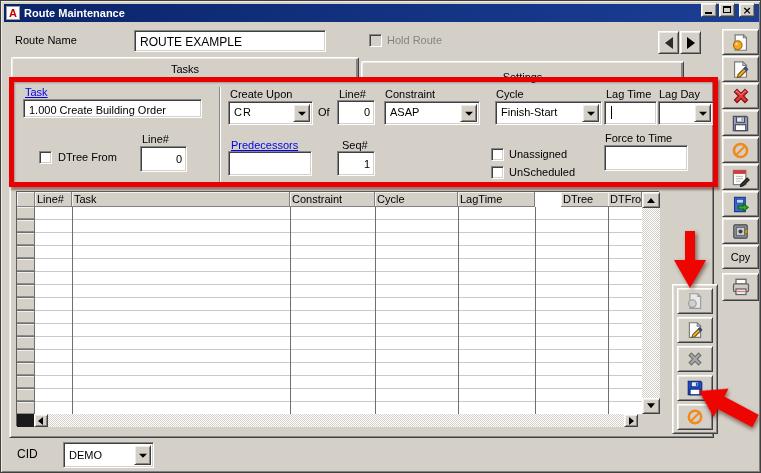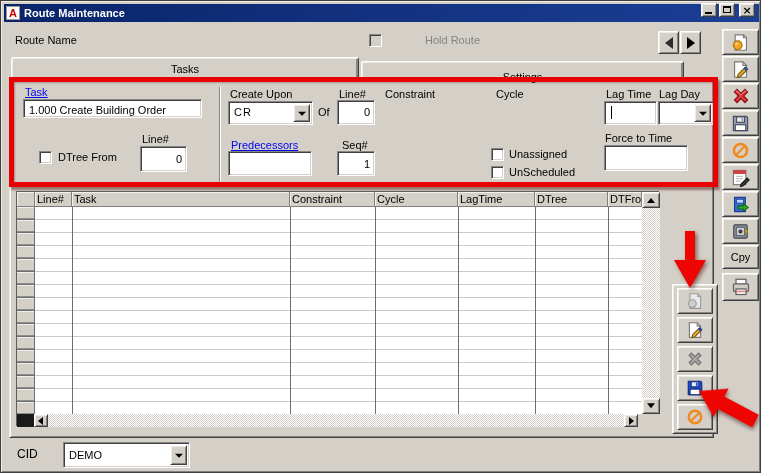--- a/index.html
+++ b/index.html
@@ -138,22 +138,25 @@
       <span class="glyph-min"></span>
     </div>
   <div class="winbtn" style="right:25px;">
       <span class="glyph-max"></span>
     </div>
   <div class="winbtn" style="right:5px;">
       <span class="glyph-close">×</span>
     </div>
 
   <div class="abs lbl" style="left:14px; top:33px;">Route Name</div>
+  <div class="abs field" style="left:133px; top:29px; width:192px; height:22px; font-size:12px;">
+    <span>ROUTE EXAMPLE</span>
+  </div>
   <div class="abs cb disabled" style="left:368px; top:33px;"></div>
-  <div class="abs lbl dis" style="left:386px; top:33px;margin-left:38px;">Hold Route</div>
+  <div class="abs lbl dis" style="left:386px; top:33px;">Hold Route</div>
   <div class="abs btn" style="left:657px; top:30px; width:21px; height:23px;">
       <span class="navtri-l"></span>
     </div>
   <div class="abs btn" style="left:679px; top:30px; width:21px; height:23px;">
       <span class="navtri-r"></span>
     </div>
 
   <div class="abs tab" style="left:10px; top:56px; width:348px; height:24px; padding-top:5px; z-index:5;">
     <span>Tasks</span>
   </div>
@@ -192,21 +195,33 @@
   <a class="abs link" style="left:230px; top:138px;">Predecessors</a>
   <div class="abs field" style="left:227px; top:150px; width:84px; height:25px;">
     <span></span>
   </div>
   <div class="abs lbl" style="left:341px; top:138px;">Seq#</div>
   <div class="abs field num" style="left:336px; top:150px; width:38px; height:25px; padding-top:6px;">
     <span>1</span>
   </div>
 
   <div class="abs lbl" style="left:384px; top:87px;">Constraint</div>
+  <div class="abs combo" style="left:383px; top:100px; width:96px; height:24px;">
+    <span class="val">ASAP</span>
+    <span class="drop">
+        <span class="tri-down"></span>
+      </span>
+  </div>
   <div class="abs lbl" style="left:495px; top:87px;">Cycle</div>
+  <div class="abs combo" style="left:494px; top:100px; width:107px; height:24px;">
+    <span class="val">Finish-Start</span>
+    <span class="drop">
+        <span class="tri-down"></span>
+      </span>
+  </div>
   <div class="abs lbl" style="left:605px; top:87px;">Lag Time</div>
   <div class="abs field" style="left:603px; top:100px; width:53px; height:24px;">
     <span class="caret"></span>
     <span></span>
   </div>
   <div class="abs lbl" style="left:658px; top:87px;">Lag Day</div>
   <div class="abs combo" style="left:657px; top:100px; width:56px; height:24px;">
     <span class="val"></span>
     <span class="drop">
         <span class="tri-down"></span>
@@ -222,21 +237,21 @@
     <span></span>
   </div>
 
   <div id="grid" class="abs">
     <div class="ghead" style="left:0; width:18px;"></div>
     <div class="ghead" style="left:18px; width:37px;">Line#</div>
     <div class="ghead" style="left:55px; width:218px;">Task</div>
     <div class="ghead" style="left:273px; width:85px;">Constraint</div>
     <div class="ghead" style="left:358px; width:83px;">Cycle</div>
     <div class="ghead" style="left:441px; width:77px;">LagTime</div>
-    <div class="ghead" style="left:518px; width:73px;">DTree</div>
+    <div class="ghead" style="left:544px; width:73px;">DTree</div>
     <div class="ghead" style="left:591px; width:34px;">DTFrom</div>
 
     <div id="gbody"></div>
     <div id="gsel"></div>
     <div class="vline" style="left:55px;"></div>
     <div class="vline" style="left:273px;"></div>
     <div class="vline" style="left:358px;"></div>
     <div class="vline" style="left:441px;"></div>
     <div class="vline" style="left:518px;"></div>
     <div class="vline" style="left:591px;"></div>
@@ -364,21 +379,21 @@
   <div class="abs btn" style="left:721px; top:272px; width:37px; height:28px;">
     <svg width="20" height="20" viewBox="0 0 16 16">
       <rect x="4" y="1.8" width="8" height="4" fill="#fff" stroke="#606060"></rect>
       <rect x="2" y="5.4" width="12" height="6.2" rx="1" fill="#cfcbc3" stroke="#606060"></rect>
       <rect x="4" y="9.6" width="8" height="4.4" fill="#fff" stroke="#606060"></rect>
       <rect x="4.6" y="11" width="6.8" height="1.2" fill="#e87878"></rect>
     </svg>
   </div>
 
   <div class="abs lbl" style="left:16px; top:446px; font-size:12px;">CID</div>
-  <div class="abs combo" style="left:62px; top:441px; width:127px; height:26px;">
+  <div class="abs combo" style="left:62px; top:441px; width:91px; height:26px;">
     <span class="val" style="top:6px;">DEMO</span>
     <span class="drop">
         <span class="tri-down"></span>
       </span>
   </div>
 
   <div id="hl-box" class="abs"></div>
 
   <div class="abs annot" style="left:672px; top:230px; width:34px; height:58px;">
     <svg width="34" height="58" viewBox="0 0 34 58" style="filter:drop-shadow(2px 2px 2px rgba(60,10,0,.55));">

